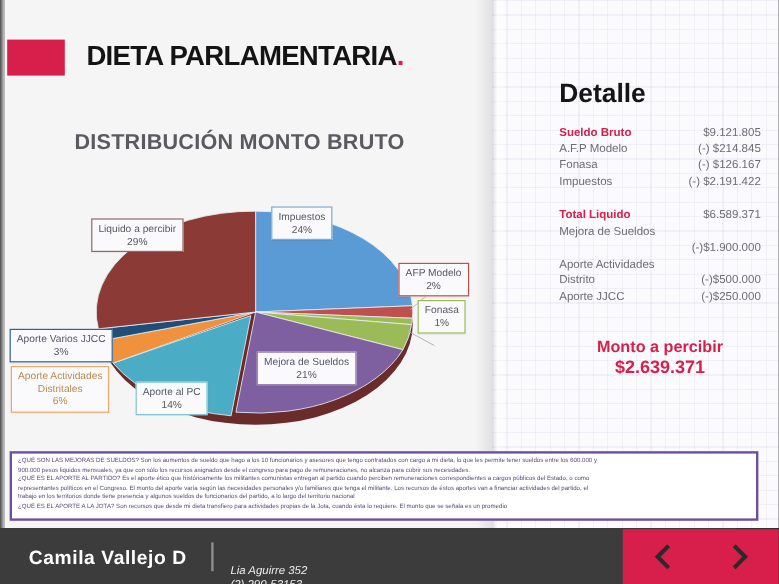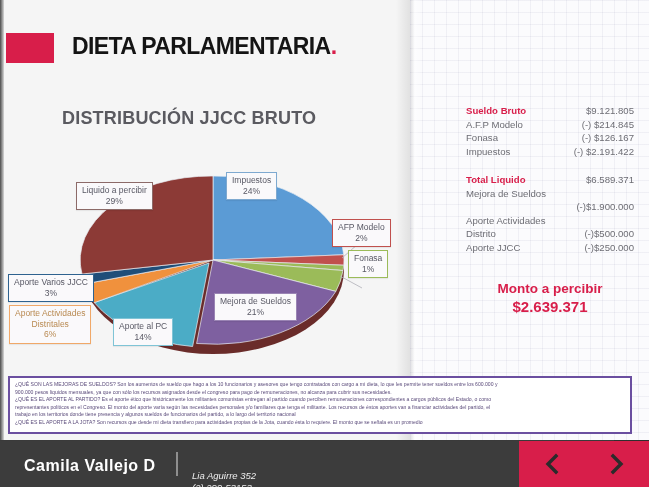--- a/index.html
+++ b/index.html
@@ -138,21 +138,21 @@
 <div id="root">
 
   <div class="page-left"></div>
   <div class="page-right"></div>
   <div class="fold"></div>
   <div class="edge-left"></div>
 
   <div class="brand-block"></div>
   <div class="brand-title"><span>DIETA PARLAMENTARIA</span><span class="dot">.</span></div>
 
-  <div class="chart-title">DISTRIBUCIÓN JJCC BRUTO</div>
+  <div class="chart-title">DISTRIBUCIÓN MONTO BRUTO</div>
 
   <div class="pie-wrap">
     <svg width="370" height="220" viewBox="0 0 370 220">
       <defs>
         <linearGradient id="shadeBlue" x1="0" y1="0" x2="0" y2="1">
           <stop offset="0" stop-color="#6aa6dd"></stop>
             <stop offset="1" stop-color="#4f8cc4"></stop>
         </linearGradient>
       </defs>
 
@@ -222,20 +222,21 @@
     <span>Aporte Actividades</span>
     <span class="pct">Distritales</span>
     <span class="pct">6%</span>
   </div>
 
   <div class="callout" style="left:8px; top:246px; border-color:#2e628f;margin-top:28px;">
     <span>Aporte Varios JJCC</span>
     <span class="pct">3%</span>
   </div>
 
+  <div class="detalle-h">Detalle</div>
 
   <div class="det-block" style="top:104px;">
     <div class="det-row accent">
       <span class="k">Sueldo Bruto</span>
       <span class="v">$9.121.805</span>
     </div>
     <div class="det-row">
       <span class="k">A.F.P Modelo</span>
       <span class="v">(-) $214.845</span>
     </div>

